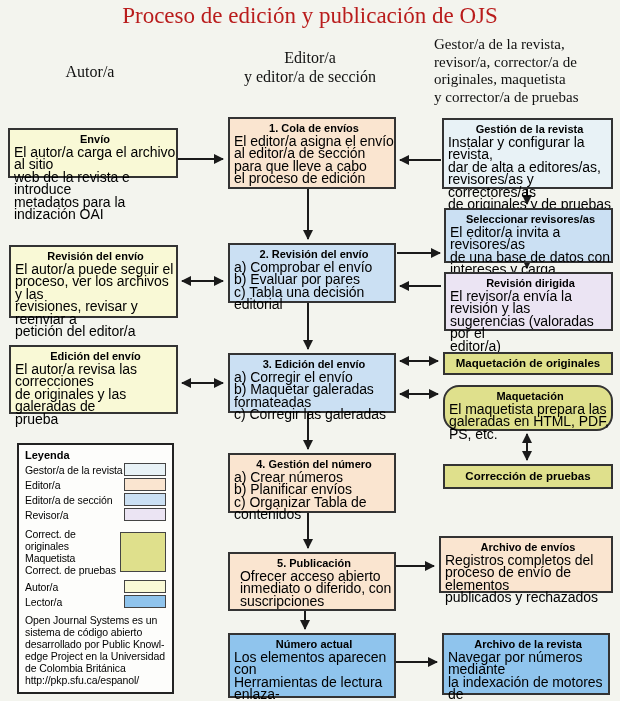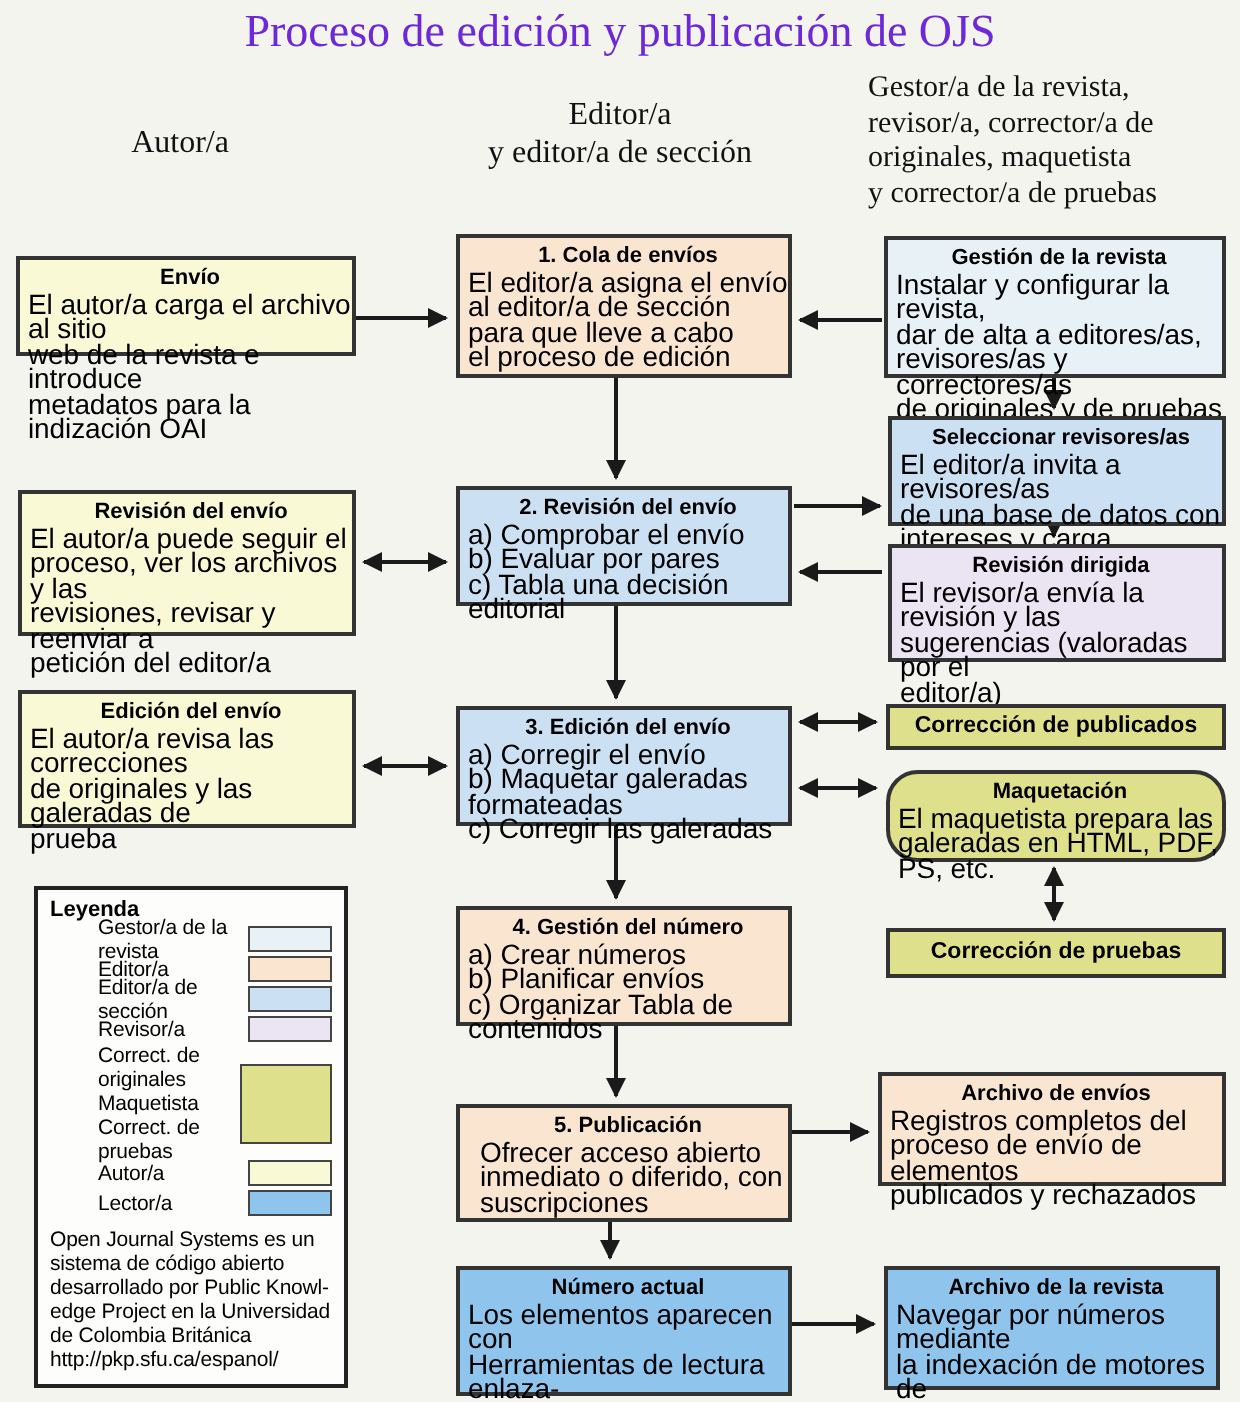--- a/index.html
+++ b/index.html
@@ -8,21 +8,21 @@
     font-family:"Liberation Sans","DejaVu Sans",sans-serif;
     background:#F3F4EE;
     position:relative;
     overflow:hidden;
   }
   .stage{position:absolute;left:0;top:0;width:620px;height:701px;}
   .title{
     position:absolute;left:0;top:3px;width:620px;
     text-align:center;
     font-family:"Liberation Serif","DejaVu Serif",serif;
-    font-size:23px;color:#6d28d9;
+    font-size:23px;color:#b91c1c;
   }
   .hdr{
     position:absolute;
     font-family:"Liberation Serif","DejaVu Serif",serif;
     font-size:16px;color:#111;line-height:19px;
     white-space:pre-line;
   }
   .hdr.right{font-size:15px;line-height:17.5px;text-align:left;}
   .box{
     position:absolute;
@@ -42,21 +42,21 @@
   .box.center{display:flex;align-items:center;justify-content:center;padding:0;}
   .box.center .bt{font-size:11.5px;}
   svg.arrows{position:absolute;left:0;top:0;z-index:1;}
   
   .legend{
     position:absolute;left:17px;top:443px;width:157px;height:251px;
     border:2px solid #222;box-sizing:border-box;
     padding:3px 6px 0 6px;z-index:2;
   }
   .legend .ltitle{font-size:11px;font-weight:bold;line-height:14px;}
-  .lrow{display:flex;align-items:center;height:15px;margin-left:24px;}
+  .lrow{display:flex;align-items:center;height:15px;}
   .lrow .llabel{flex:1;font-size:10.5px;line-height:12px;white-space:pre-line;letter-spacing:-0.1px;}
   .lrow .lswatch{width:40px;height:11px;border:1px solid #444;flex:none;}
   .lrow.big{height:40px;margin-top:10px;}
   .lrow.big .lswatch{width:44px;height:38px;}
   .lrow.autor{margin-top:7px;}
   .lfooter{margin-top:5px;font-size:10.5px;line-height:12px;white-space:pre-line;letter-spacing:-0.1px;}
 </style>
 </head>
 <body style="background: rgb(243, 244, 238);">
 
@@ -172,21 +172,21 @@
 de una base de datos con
 intereses y carga</div>
   </div>
   <div class="box" style="left: 444px; top: 272px; width: 169px; height: 59px; background: rgb(235, 228, 243);">
     <div class="bt">Revisión dirigida</div>
     <div class="bb">El revisor/a envía la revisión y las
 sugerencias (valoradas por el
 editor/a)</div>
   </div>
   <div class="box center" style="left: 443px; top: 352px; width: 170px; height: 23px; background: rgb(223, 224, 140);">
-    <div class="bt">Corrección de publicados</div>
+    <div class="bt">Maquetación de originales</div>
   </div>
   <div class="box" style="left: 443px; top: 385px; width: 170px; height: 46px; background: rgb(223, 224, 140); border-radius: 16px;">
     <div class="bt">Maquetación</div>
     <div class="bb">El maquetista prepara las
 galeradas en HTML, PDF, PS, etc.</div>
   </div>
   <div class="box center" style="left: 443px; top: 464px; width: 170px; height: 25px; background: rgb(223, 224, 140);">
     <div class="bt">Corrección de pruebas</div>
   </div>
   <div class="box" style="left: 439px; top: 536px; width: 174px; height: 57px; background: rgb(250, 229, 208);">

